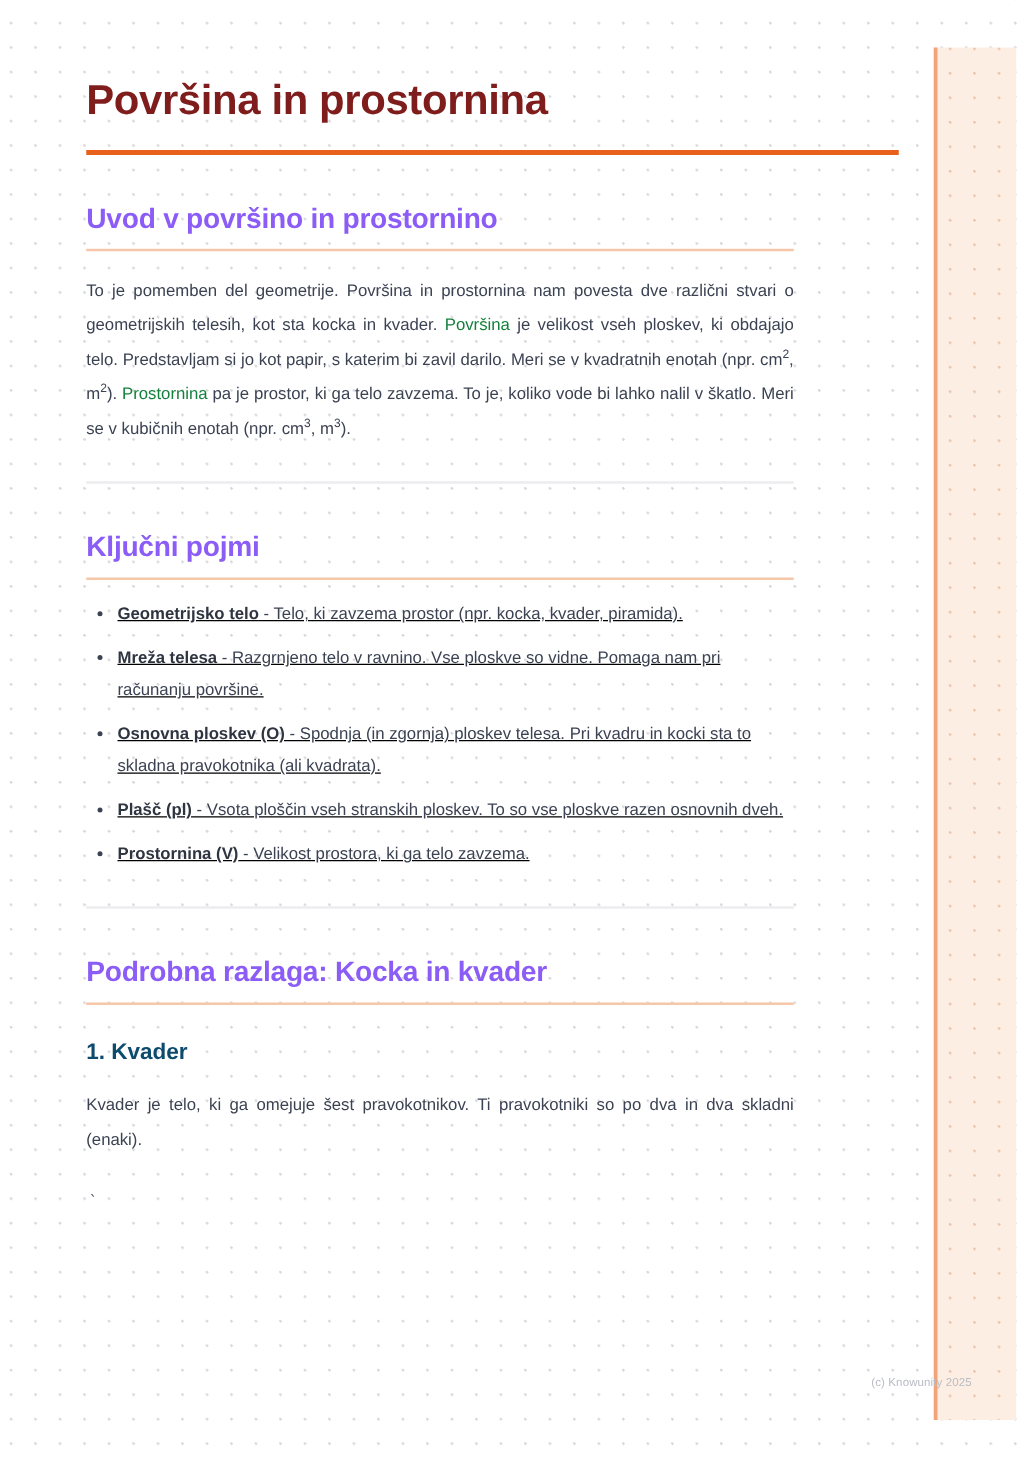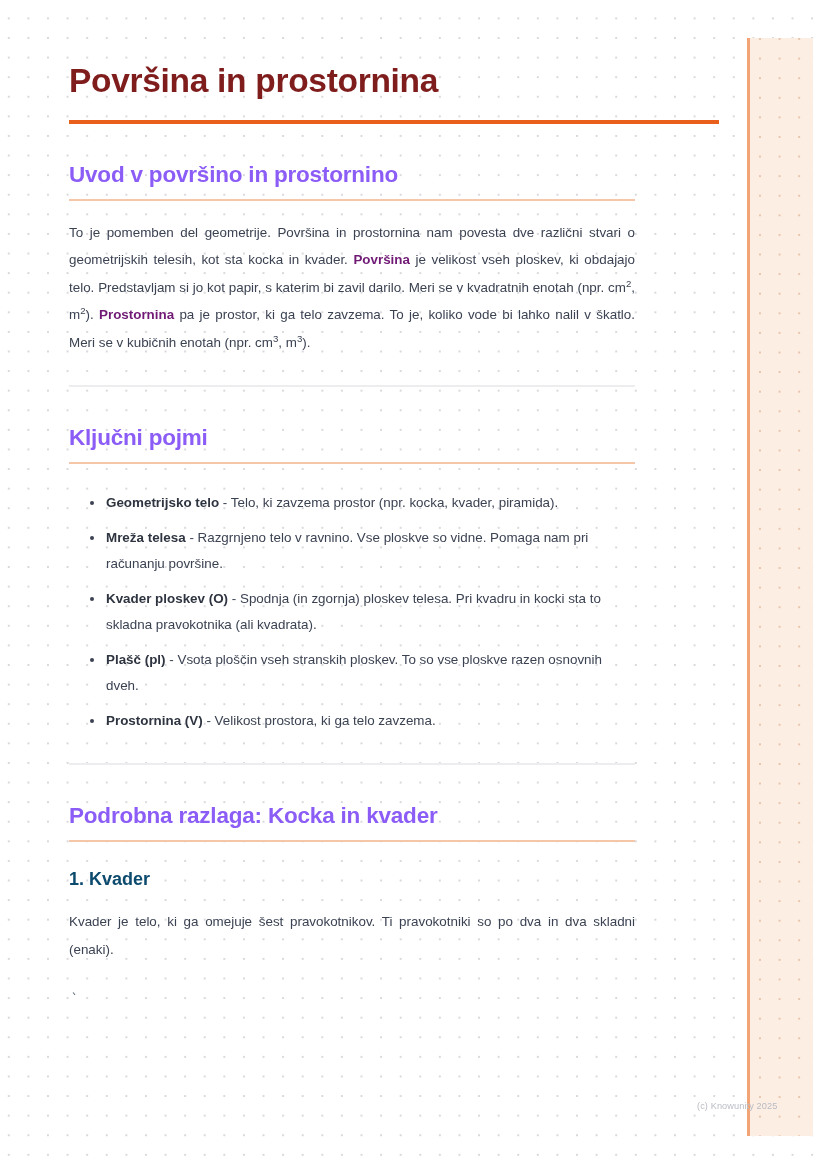--- a/index.html
+++ b/index.html
@@ -96,35 +96,36 @@
 
   p.body-text {
     font-size: 13.4px;
     line-height: 27.5px;
     color: #3b4252;
     margin: 0;
     padding: 18px 0 0 0;
     text-align: justify;
     hyphens: none;
   }
-  p.body-text b { font-weight: bold; color: #701a75; }
+  p.body-text b { font-weight: normal; color: #15803d; }
 
   sup { font-size: 0.72em; vertical-align: super; line-height: 0; }
 
   hr.divider {
     border: none;
     border-top: 2px solid #ededf0;
     margin: 29px 0 0 0;
     width: 566px;
   }
 
   ul.terms {
     list-style: none;
-    margin: 12px;
+    margin: 0;
     padding: 14px 0 0 0;
+    text-decoration: underline;
   }
   ul.terms li {
     position: relative;
     padding-left: 25px;
     font-size: 13.4px;
     line-height: 26px;
     color: #3b4252;
     margin-bottom: 9px;
   }
   ul.terms li .bullet-dot {
@@ -193,21 +194,21 @@
     <li>
       <span class="bullet-dot"></span>
       <b>Geometrijsko telo</b><span> - Telo, ki zavzema prostor (npr. kocka, kvader, piramida).</span>
     </li>
     <li>
       <span class="bullet-dot"></span>
       <b>Mreža telesa</b><span> - Razgrnjeno telo v ravnino. Vse ploskve so vidne. Pomaga nam pri računanju površine.</span>
     </li>
     <li>
       <span class="bullet-dot"></span>
-      <b>Kvader ploskev (O)</b><span> - Spodnja (in zgornja) ploskev telesa. Pri kvadru in kocki sta to skladna pravokotnika (ali kvadrata).</span>
+      <b>Osnovna ploskev (O)</b><span> - Spodnja (in zgornja) ploskev telesa. Pri kvadru in kocki sta to skladna pravokotnika (ali kvadrata).</span>
     </li>
     <li>
       <span class="bullet-dot"></span>
       <b>Plašč (pl)</b><span> - Vsota ploščin vseh stranskih ploskev. To so vse ploskve razen osnovnih dveh.</span>
     </li>
     <li>
       <span class="bullet-dot"></span>
       <b>Prostornina (V)</b><span> - Velikost prostora, ki ga telo zavzema.</span>
     </li>
   </ul>

